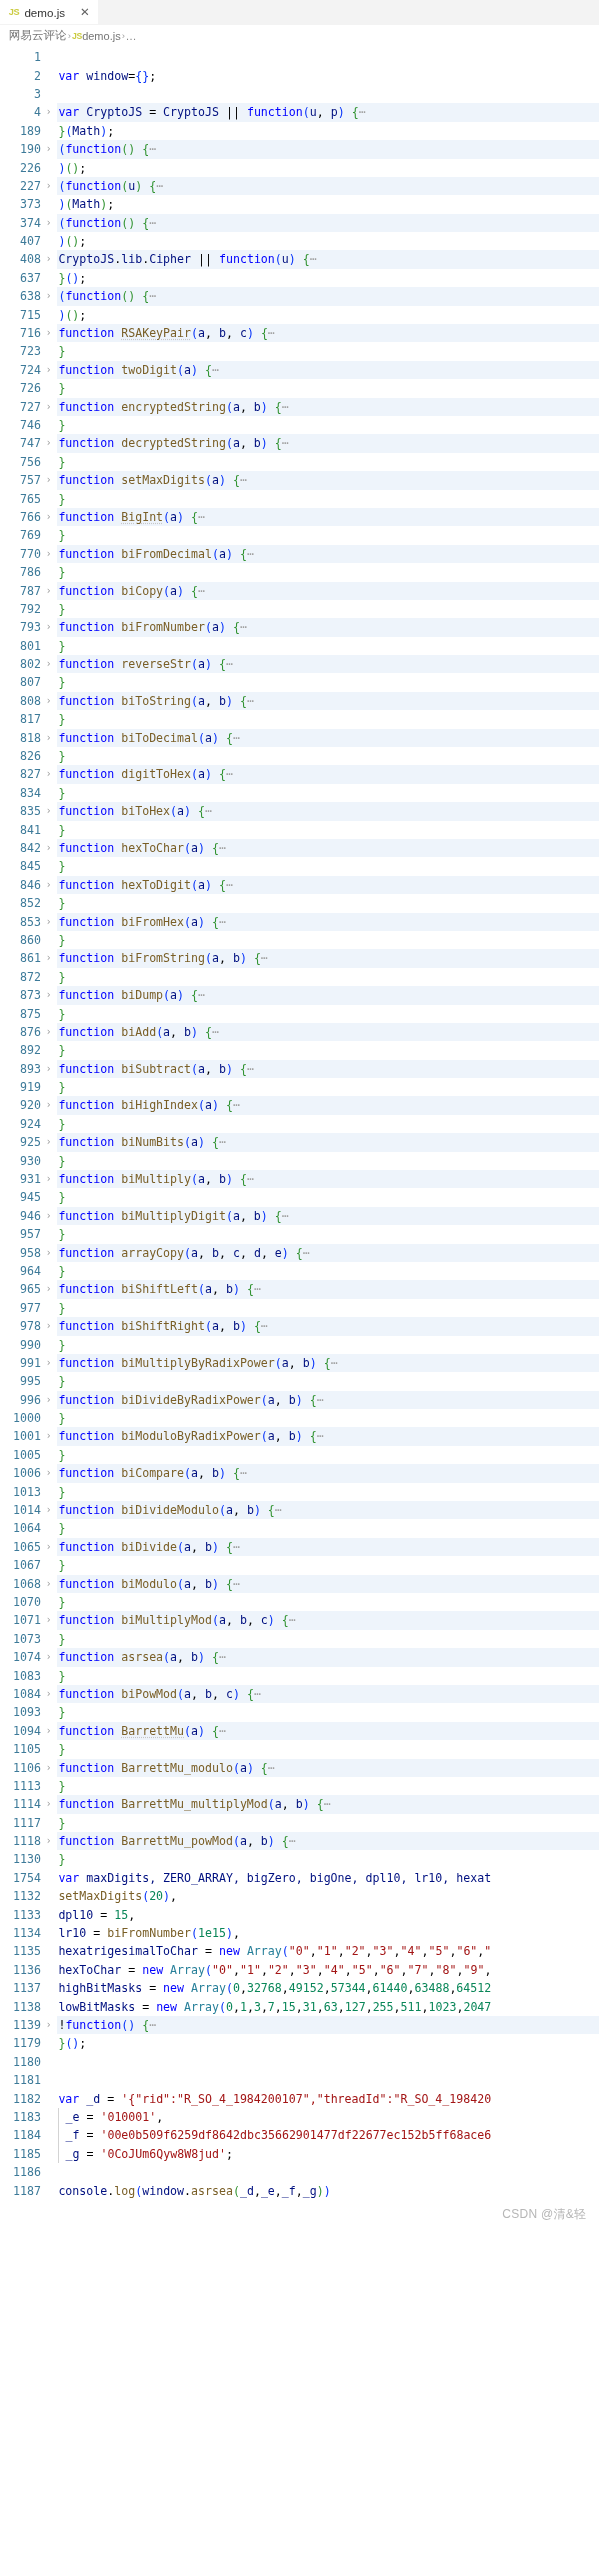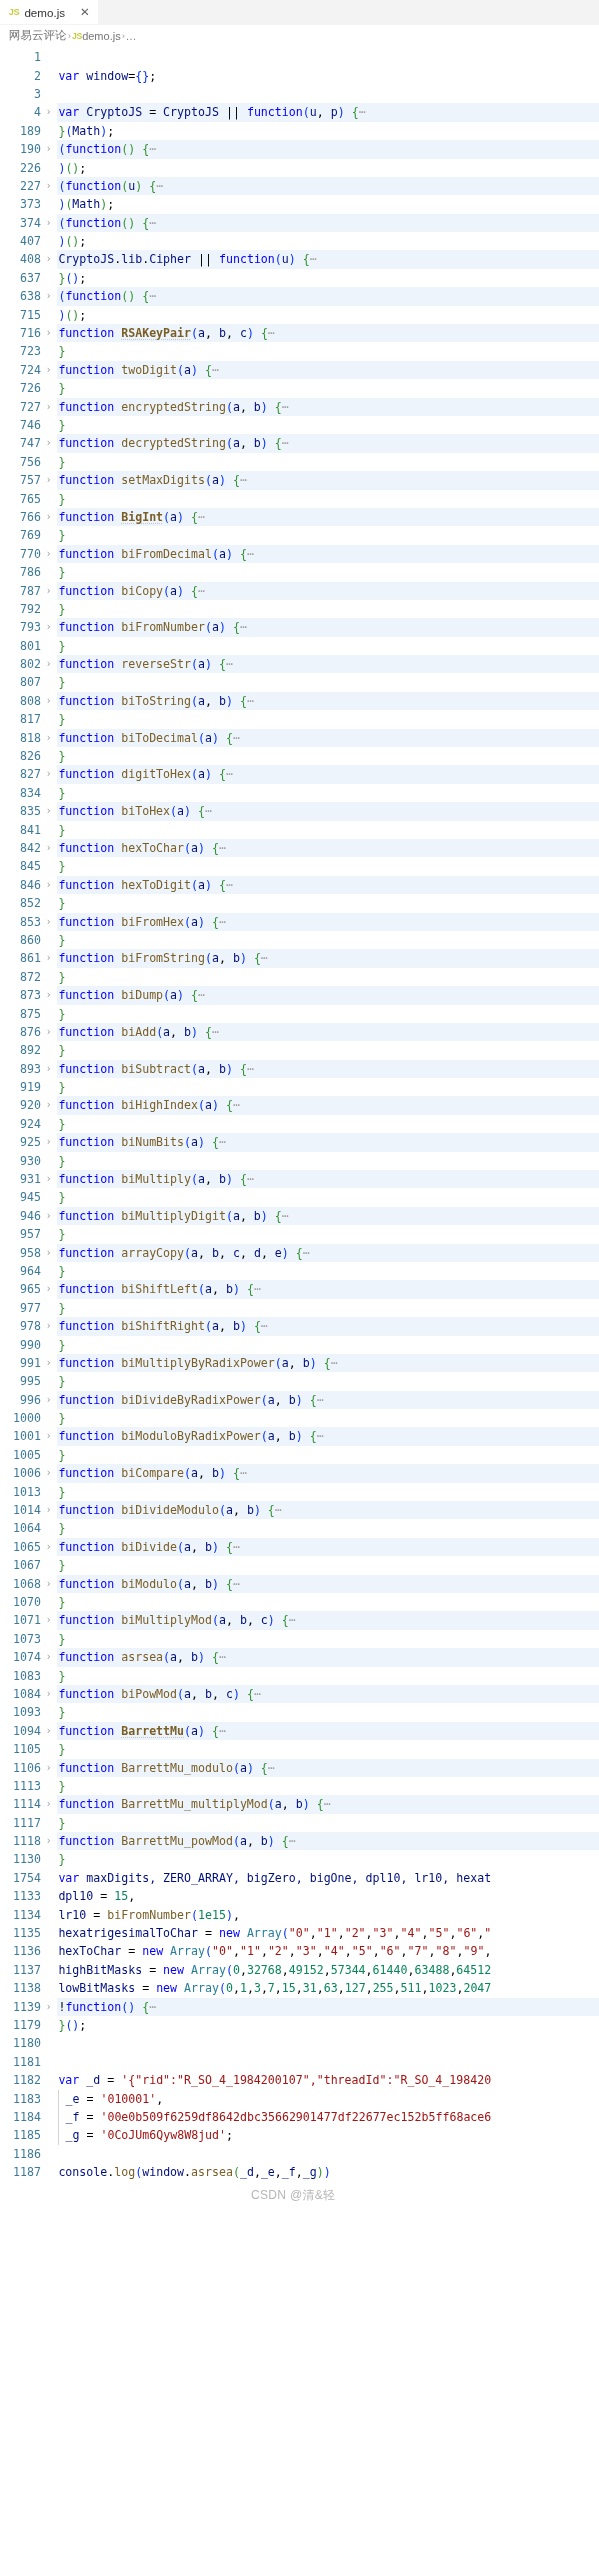--- a/index.html
+++ b/index.html
@@ -130,33 +130,32 @@
   .str  { color: #a31515; }           
   .num  { color: #098658; }           
   .prop { color: #001080; }
   .ell  { color: #a0a0a0; }           
   .plain{ color: #000000; }
   .sqg  { color: #267f99; }
 
   .squiggle {
     text-decoration: underline dotted #c7c7c7;
     text-underline-offset: 1.9px;
-    font-weight: bold;
   }
 
   
   .guide {
     border-left: 1px solid #d3d3d3;
     margin-left: 1px;
     padding-left: 7px;
   }
 
   
   .watermark {
-    text-align: center;
+    text-align: right;
     padding: 5.8px 13.6px 9.7px 0;
     font-size: 12px;
     color: #b6b6b6;
     font-family: "Liberation Sans", sans-serif;
     letter-spacing: 0.3px;
   }
 </style>
 </head>
 <body>
 
@@ -272,20 +271,21 @@
     <div class="code-line"><div class="lineno">1093</div><div class="fold"></div><div class="content"><span class="par2">}</span></div></div>
     <div class="code-line hl"><div class="lineno">1094</div><div class="fold">›</div><div class="content"><span class="kw">function</span><span class="plain"> </span><span class="fn squiggle">BarrettMu</span><span class="par1">(</span><span class="var2">a</span><span class="par1">) </span><span class="par2">{</span><span class="ell">⋯</span></div></div>
     <div class="code-line"><div class="lineno">1105</div><div class="fold"></div><div class="content"><span class="par2">}</span></div></div>
     <div class="code-line hl"><div class="lineno">1106</div><div class="fold">›</div><div class="content"><span class="kw">function</span><span class="plain"> </span><span class="fn">BarrettMu_modulo</span><span class="par1">(</span><span class="var2">a</span><span class="par1">) </span><span class="par2">{</span><span class="ell">⋯</span></div></div>
     <div class="code-line"><div class="lineno">1113</div><div class="fold"></div><div class="content"><span class="par2">}</span></div></div>
     <div class="code-line hl"><div class="lineno">1114</div><div class="fold">›</div><div class="content"><span class="kw">function</span><span class="plain"> </span><span class="fn">BarrettMu_multiplyMod</span><span class="par1">(</span><span class="var2">a</span><span class="punc">, </span><span class="var2">b</span><span class="par1">) </span><span class="par2">{</span><span class="ell">⋯</span></div></div>
     <div class="code-line"><div class="lineno">1117</div><div class="fold"></div><div class="content"><span class="par2">}</span></div></div>
     <div class="code-line hl"><div class="lineno">1118</div><div class="fold">›</div><div class="content"><span class="kw">function</span><span class="plain"> </span><span class="fn">BarrettMu_powMod</span><span class="par1">(</span><span class="var2">a</span><span class="punc">, </span><span class="var2">b</span><span class="par1">) </span><span class="par2">{</span><span class="ell">⋯</span></div></div>
     <div class="code-line"><div class="lineno">1130</div><div class="fold"></div><div class="content"><span class="par2">}</span></div></div>
     <div class="code-line"><div class="lineno">1754</div><div class="fold"></div><div class="content"><span class="kw">var</span><span class="var2"> maxDigits, ZERO_ARRAY, bigZero, bigOne, dpl10, lr10, hexat</span></div></div>
+    <div class="code-line"><div class="lineno">1132</div><div class="fold"></div><div class="content"><span class="fn">setMaxDigits</span><span class="par1">(</span><span class="num">20</span><span class="par1">)</span><span class="punc">,</span></div></div>
     <div class="code-line"><div class="lineno">1133</div><div class="fold"></div><div class="content"><span class="var2">dpl10 </span><span class="punc">=</span><span class="plain"> </span><span class="num">15</span><span class="punc">,</span></div></div>
     <div class="code-line"><div class="lineno">1134</div><div class="fold"></div><div class="content"><span class="var2">lr10 </span><span class="punc">=</span><span class="plain"> </span><span class="fn">biFromNumber</span><span class="par1">(</span><span class="num">1e15</span><span class="par1">)</span><span class="punc">,</span></div></div>
     <div class="code-line"><div class="lineno">1135</div><div class="fold"></div><div class="content"><span class="var2">hexatrigesimalToChar </span><span class="punc">=</span><span class="plain"> </span><span class="kw">new</span><span class="plain"> </span><span class="sqg">Array</span><span class="par1">(</span><span class="str">"0"</span><span class="punc">,</span><span class="str">"1"</span><span class="punc">,</span><span class="str">"2"</span><span class="punc">,</span><span class="str">"3"</span><span class="punc">,</span><span class="str">"4"</span><span class="punc">,</span><span class="str">"5"</span><span class="punc">,</span><span class="str">"6"</span><span class="punc">,</span><span class="str">"</span></div></div>
     <div class="code-line"><div class="lineno">1136</div><div class="fold"></div><div class="content"><span class="var2">hexToChar </span><span class="punc">=</span><span class="plain"> </span><span class="kw">new</span><span class="plain"> </span><span class="sqg">Array</span><span class="par1">(</span><span class="str">"0"</span><span class="punc">,</span><span class="str">"1"</span><span class="punc">,</span><span class="str">"2"</span><span class="punc">,</span><span class="str">"3"</span><span class="punc">,</span><span class="str">"4"</span><span class="punc">,</span><span class="str">"5"</span><span class="punc">,</span><span class="str">"6"</span><span class="punc">,</span><span class="str">"7"</span><span class="punc">,</span><span class="str">"8"</span><span class="punc">,</span><span class="str">"9"</span><span class="punc">,</span></div></div>
     <div class="code-line"><div class="lineno">1137</div><div class="fold"></div><div class="content"><span class="var2">highBitMasks </span><span class="punc">=</span><span class="plain"> </span><span class="kw">new</span><span class="plain"> </span><span class="sqg">Array</span><span class="par1">(</span><span class="num">0</span><span class="punc">,</span><span class="num">32768</span><span class="punc">,</span><span class="num">49152</span><span class="punc">,</span><span class="num">57344</span><span class="punc">,</span><span class="num">61440</span><span class="punc">,</span><span class="num">63488</span><span class="punc">,</span><span class="num">64512</span></div></div>
     <div class="code-line"><div class="lineno">1138</div><div class="fold"></div><div class="content"><span class="var2">lowBitMasks </span><span class="punc">=</span><span class="plain"> </span><span class="kw">new</span><span class="plain"> </span><span class="sqg">Array</span><span class="par1">(</span><span class="num">0</span><span class="punc">,</span><span class="num">1</span><span class="punc">,</span><span class="num">3</span><span class="punc">,</span><span class="num">7</span><span class="punc">,</span><span class="num">15</span><span class="punc">,</span><span class="num">31</span><span class="punc">,</span><span class="num">63</span><span class="punc">,</span><span class="num">127</span><span class="punc">,</span><span class="num">255</span><span class="punc">,</span><span class="num">511</span><span class="punc">,</span><span class="num">1023</span><span class="punc">,</span><span class="num">2047</span></div></div>
     <div class="code-line hl"><div class="lineno">1139</div><div class="fold">›</div><div class="content"><span class="punc">!</span><span class="kw">function</span><span class="par1">()</span><span class="plain"> </span><span class="par2">{</span><span class="ell">⋯</span></div></div>
     <div class="code-line"><div class="lineno">1179</div><div class="fold"></div><div class="content"><span class="par2">}</span><span class="par1">()</span><span class="punc">;</span></div></div>
     <div class="code-line"><div class="lineno">1180</div><div class="fold"></div><div class="content"></div></div>
     <div class="code-line"><div class="lineno">1181</div><div class="fold"></div><div class="content"></div></div>

